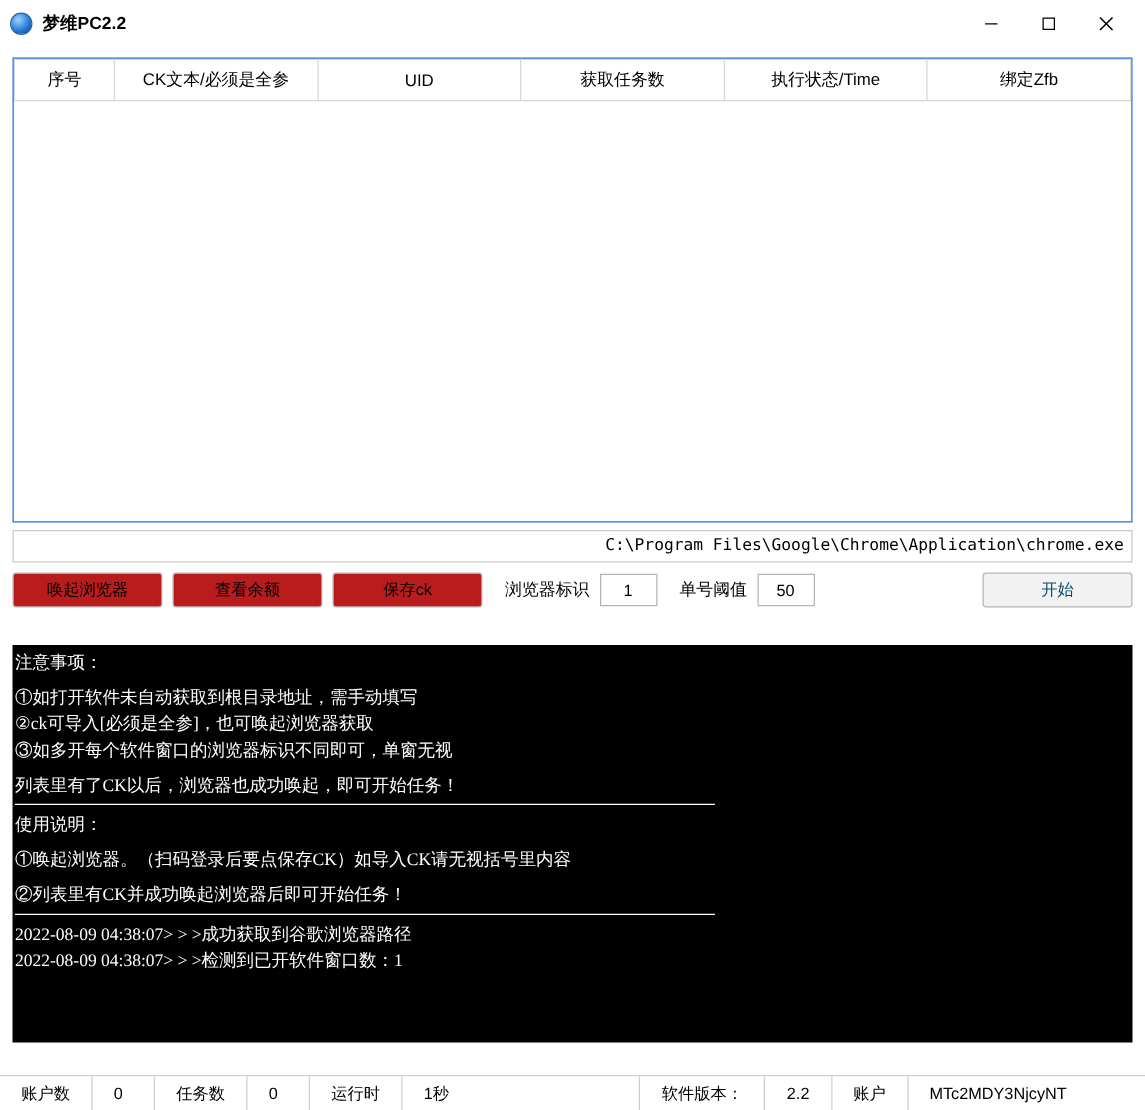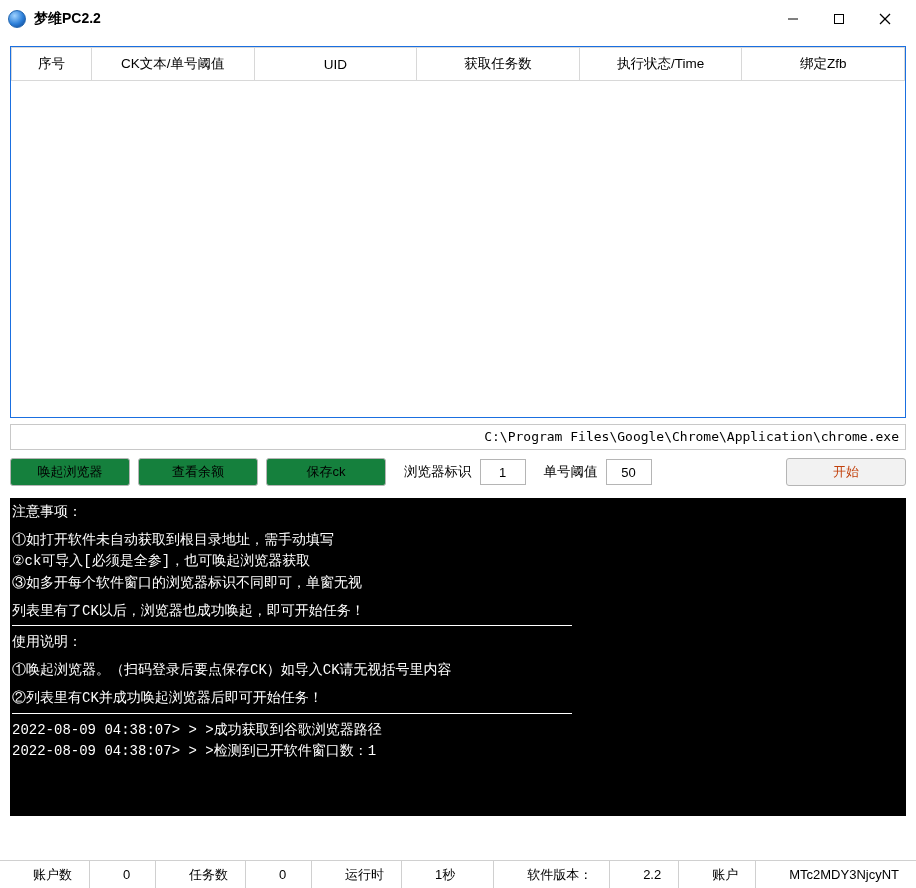--- a/index.html
+++ b/index.html
@@ -79,46 +79,47 @@
 .toolbar {
   display: flex;
   align-items: center;
   gap: 8px;
   padding: 2px 0 6px 0;
 }
 .btn {
   height: 28px;
   padding: 0 14px;
   border: 1px solid #b5b5b5;
-  background: #15803d;
+  background: #b91c1c;
   border-radius: 3px;
   font-size: 13px;
   cursor: pointer;
 }
 .btn.wide { width: 120px; }
-.btn.disabled { color: #c2410c; background: #f2f2f2; cursor: default; }
+.btn.disabled { color: #0c4a6e; background: #f2f2f2; cursor: default; }
 .lbl { font-size: 13.5px; margin-left: 10px; }
 .inp {
   width: 46px; height: 26px;
   border: 1px solid #b5b5b5;
   text-align: center;
   font-size: 13px;
   background: #fff;
 }
 .spacer { flex: 1; }
 
 .console {
   background: #000;
   color: #fff;
-  font-family: Liberation Mono, monospace;
+  font-family: Liberation Serif, serif;
   font-size: 14px;
   line-height: 1.55;
   padding: 4px 2px 10px 2px;
   height: 318px;
   overflow: hidden;
+  margin-top: 18px;
 }
 .console .line { white-space: pre-wrap; }
 .console .sep {
   border-bottom: 1px solid #fff;
   width: 560px;
   margin: 3px 0 6px 0;
 }
 
 .statusbar {
   height: 28px;
@@ -126,21 +127,20 @@
   align-items: stretch;
   border-top: 1px solid #d0d0d0;
   font-size: 13px;
 }
 .sb-cell {
   border-right: 1px solid #d0d0d0;
   padding: 4px 17px;
   display: flex;
   align-items: center;
   white-space: nowrap;
-  margin-left: 16px;
 }
 .sb-cell.val { min-width: 50px; }
 .sb-cell:last-child { border-right: none; flex: 1; }
 </style>
 </head>
 <body>
 
 <div class="titlebar">
   <div class="app-icon"></div>
   <div class="app-title">梦维PC2.2</div>
@@ -164,21 +164,21 @@
   </div>
 </div>
 
 <div class="content">
 
   <div class="table-wrap">
     <table class="table">
       <thead>
         <tr>
           <th>序号</th>
-          <th>CK文本/单号阈值</th>
+          <th>CK文本/必须是全参</th>
           <th>UID</th>
           <th>获取任务数</th>
           <th>执行状态/Time</th>
           <th>绑定Zfb</th>
         </tr>
       </thead>
     </table>
   </div>
 
   <div class="path-row">C:\Program Files\Google\Chrome\Application\chrome.exe</div>

